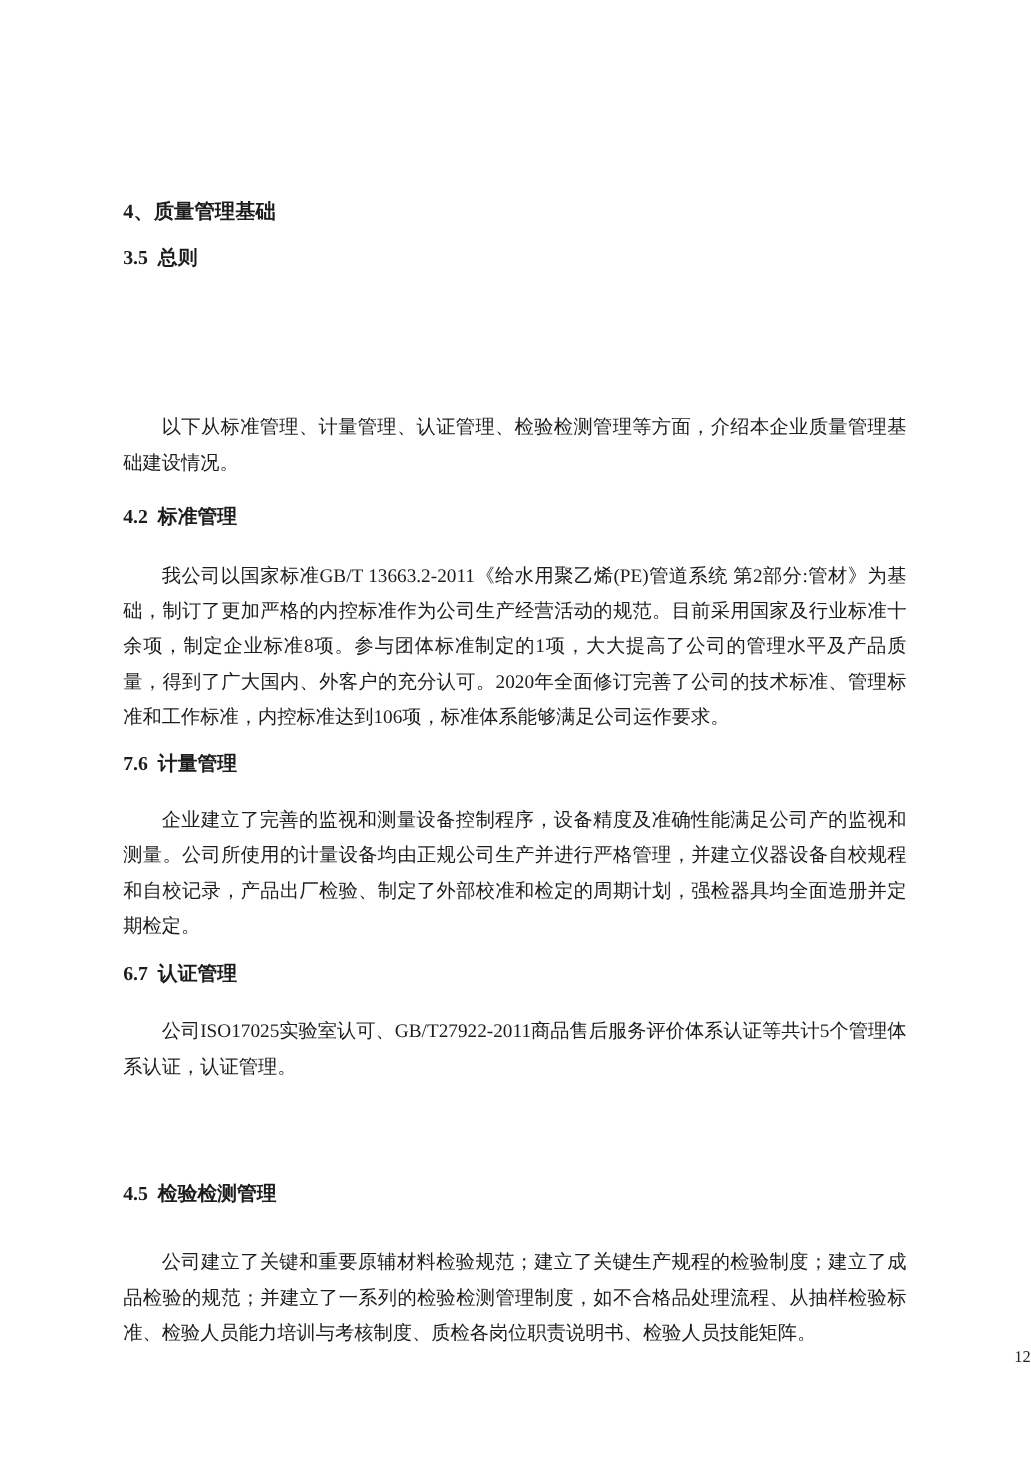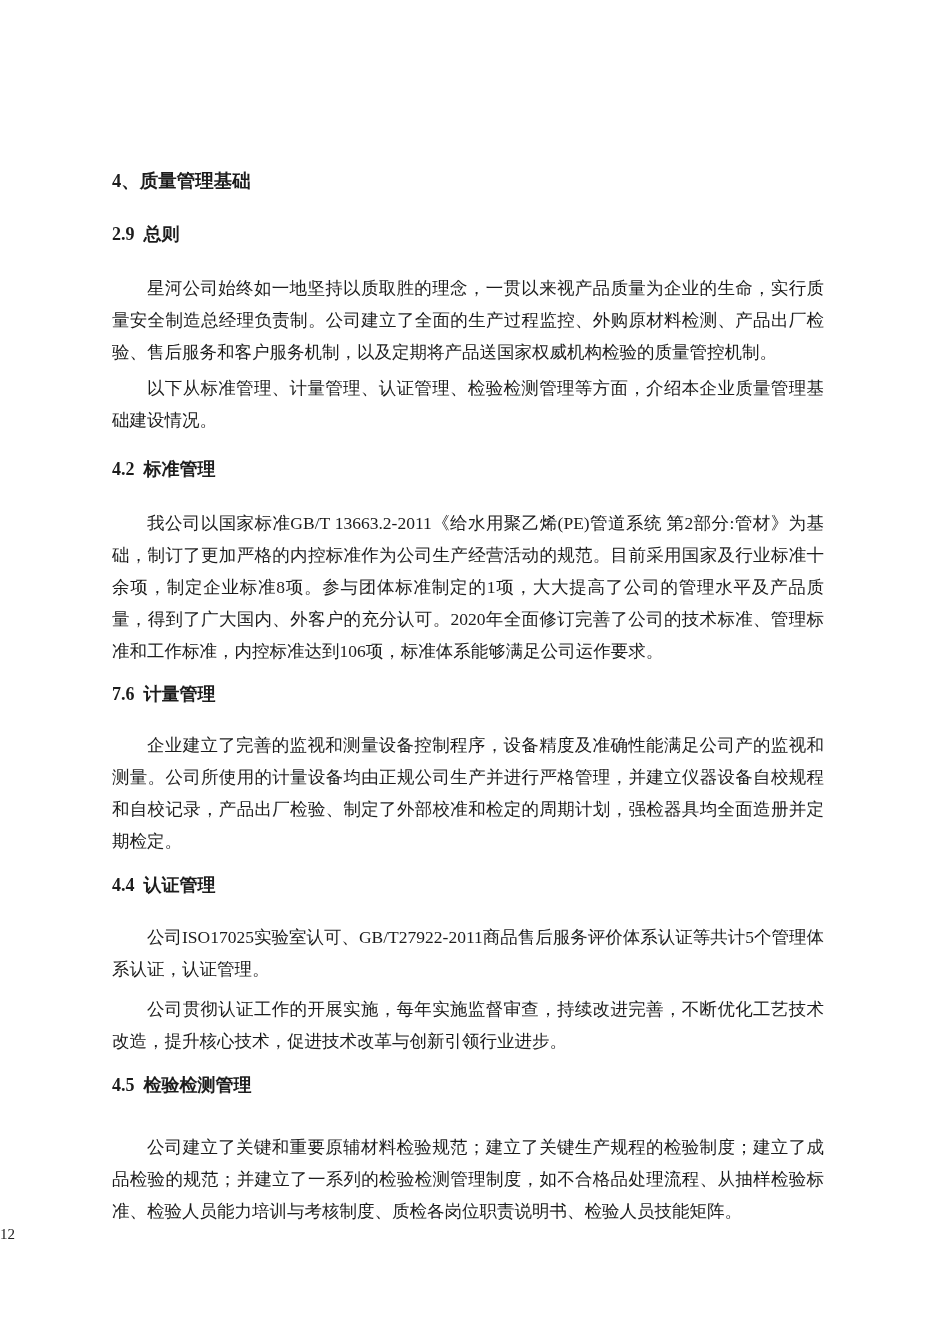--- a/index.html
+++ b/index.html
@@ -14,20 +14,21 @@
     overflow: hidden;
   }
   .h1 {
     position: absolute;
     left: 112px;
     width: 712px;
     font-size: 18.5px;
     font-weight: bold;
     line-height: 26px;
     white-space: pre-wrap;
+    margin-top: 12px;
   }
   .h2 {
     position: absolute;
     left: 112px;
     width: 712px;
     font-size: 18px;
     font-weight: bold;
     line-height: 26px;
     white-space: pre-wrap;
   }
@@ -38,52 +39,50 @@
     font-size: 17.5px;
     line-height: 32px;
     text-align: justify;
     text-indent: 35px;
     word-break: break-all;
   }
   .page-number {
     position: absolute;
     left: 0;
     width: 100%;
-    text-align: left;
+    text-align: right;
     font-size: 15px;
     line-height: 20px;
     color: #222;
   }
 </style>
 </head>
 <body>
 
 <div class="page">
 
   <div class="h1" style="top:168px">4、质量管理基础</div>
 
-  <div class="h2" style="top:221px">2.9  总则</div>
+  <div class="h2" style="top:221px">3.5  总则</div>
 
-  <div class="para" style="top:272px">星河公司始终如一地坚持以质取胜的理念，一贯以来视产品质量为企业的生命，实行质量安全制造总经理负责制。公司建立了全面的生产过程监控、外购原材料检测、产品出厂检验、售后服务和客户服务机制，以及定期将产品送国家权威机构检验的质量管控机制。</div>
 
   <div class="para" style="top:372px">以下从标准管理、计量管理、认证管理、检验检测管理等方面，介绍本企业质量管理基础建设情况。</div>
 
   <div class="h2" style="top:456px">4.2  标准管理</div>
 
   <div class="para" style="top:507px">我公司以国家标准GB/T 13663.2-2011《给水用聚乙烯(PE)管道系统 第2部分:管材》为基础，制订了更加严格的内控标准作为公司生产经营活动的规范。目前采用国家及行业标准十余项，制定企业标准8项。参与团体标准制定的1项，大大提高了公司的管理水平及产品质量，得到了广大国内、外客户的充分认可。2020年全面修订完善了公司的技术标准、管理标准和工作标准，内控标准达到106项，标准体系能够满足公司运作要求。</div>
 
   <div class="h2" style="top:681px">7.6  计量管理</div>
 
   <div class="para" style="top:729px">企业建立了完善的监视和测量设备控制程序，设备精度及准确性能满足公司产的监视和测量。公司所使用的计量设备均由正规公司生产并进行严格管理，并建立仪器设备自校规程和自校记录，产品出厂检验、制定了外部校准和检定的周期计划，强检器具均全面造册并定期检定。</div>
 
-  <div class="h2" style="top:872px">4.4  认证管理</div>
+  <div class="h2" style="top:872px">6.7  认证管理</div>
 
   <div class="para" style="top:921px">公司ISO17025实验室认可、GB/T27922-2011商品售后服务评价体系认证等共计5个管理体系认证，认证管理。</div>
 
-  <div class="para" style="top:993px">公司贯彻认证工作的开展实施，每年实施监督审查，持续改进完善，不断优化工艺技术改造，提升核心技术，促进技术改革与创新引领行业进步。</div>
 
   <div class="h2" style="top:1072px">4.5  检验检测管理</div>
 
   <div class="para" style="top:1131px">公司建立了关键和重要原辅材料检验规范；建立了关键生产规程的检验制度；建立了成品检验的规范；并建立了一系列的检验检测管理制度，如不合格品处理流程、从抽样检验标准、检验人员能力培训与考核制度、质检各岗位职责说明书、检验人员技能矩阵。</div>
 
   <div class="page-number" style="top:1224px">12</div>
 
 </div>
 
 </body></html>

